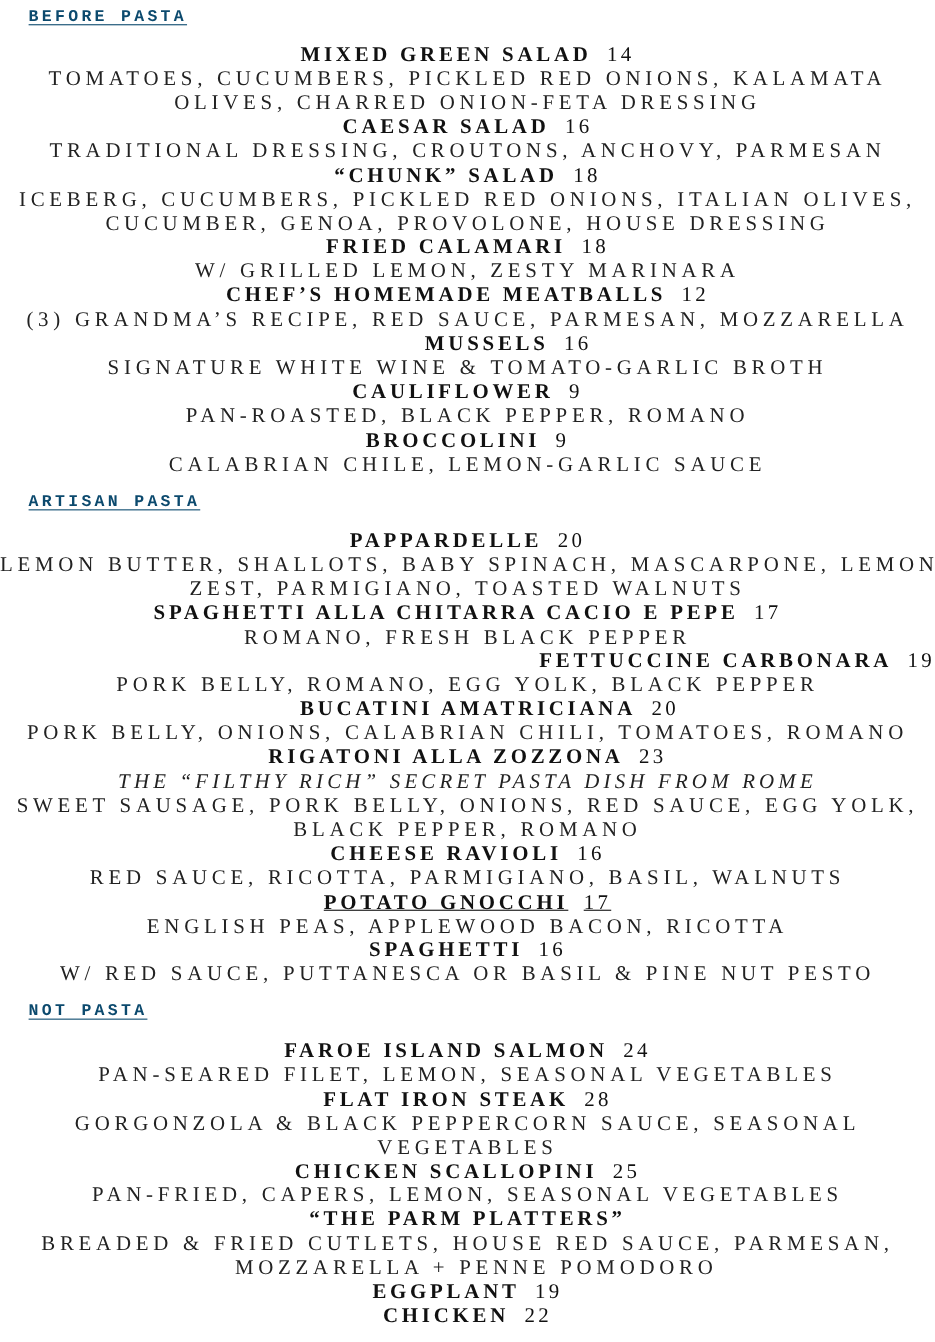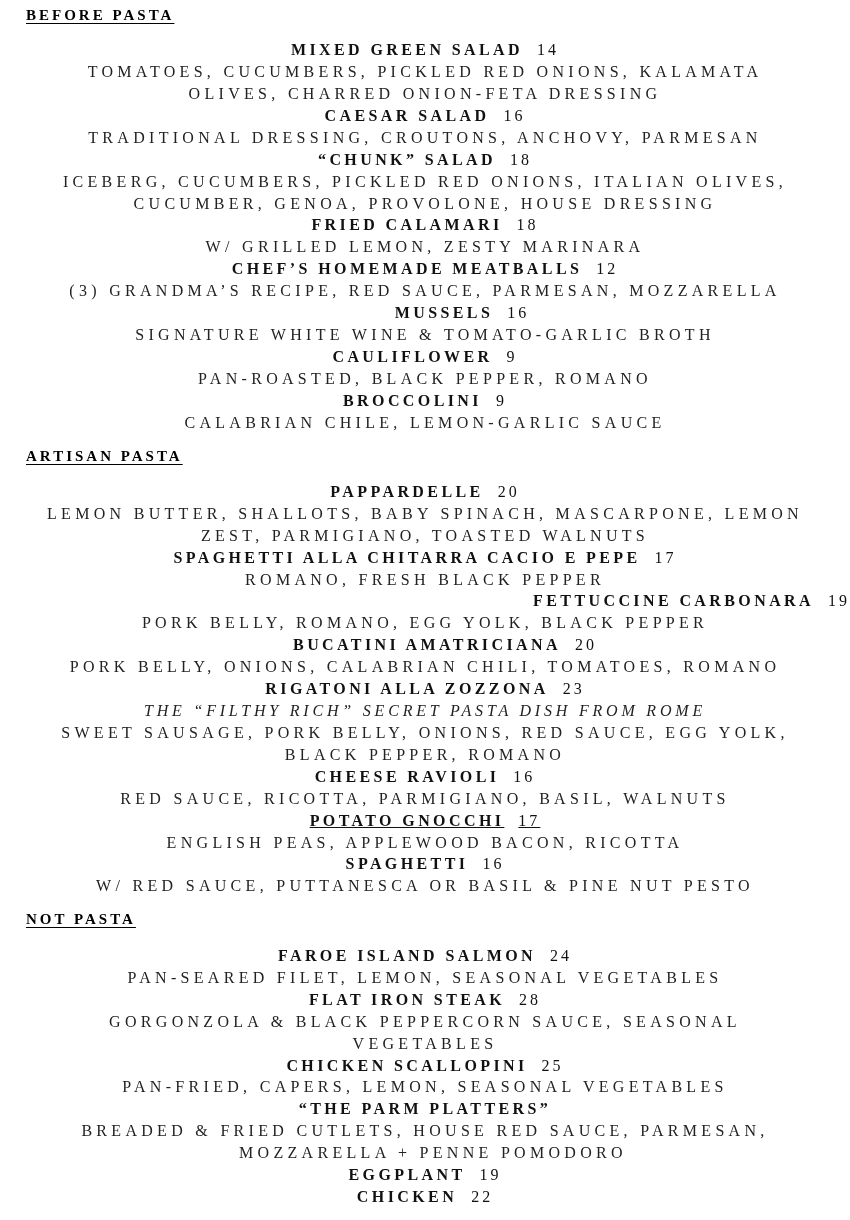--- a/index.html
+++ b/index.html
@@ -17,37 +17,37 @@
     }
     .page {
       position: absolute;
       left: 0;
       top: 0;
       width: 850px;
     }
     .section-header {
       position: absolute;
       left: 26px;
-      font-family: Liberation Serif, serif;
+      font-family: Liberation Mono, monospace;
       font-weight: bold;
       font-size: 15px;
       letter-spacing: 3px;
       text-decoration: underline;
       text-underline-offset: 3px;
-      color: #000000;
+      color: #0c4a6e;
       white-space: nowrap;
     }
     .line {
       position: absolute;
       left: 0;
       width: 850px;
       text-align: center;
       white-space: nowrap;
       font-family: "Liberation Serif", "DejaVu Serif", serif;
-      font-size: 16px;
+      font-size: 19px;
       line-height: 20px;
     }
     .item-line .name {
       font-weight: bold;
       letter-spacing: 3.4px;
     }
     .item-line .price {
       font-weight: normal;
       letter-spacing: 3px;
       margin-left: 14px;

